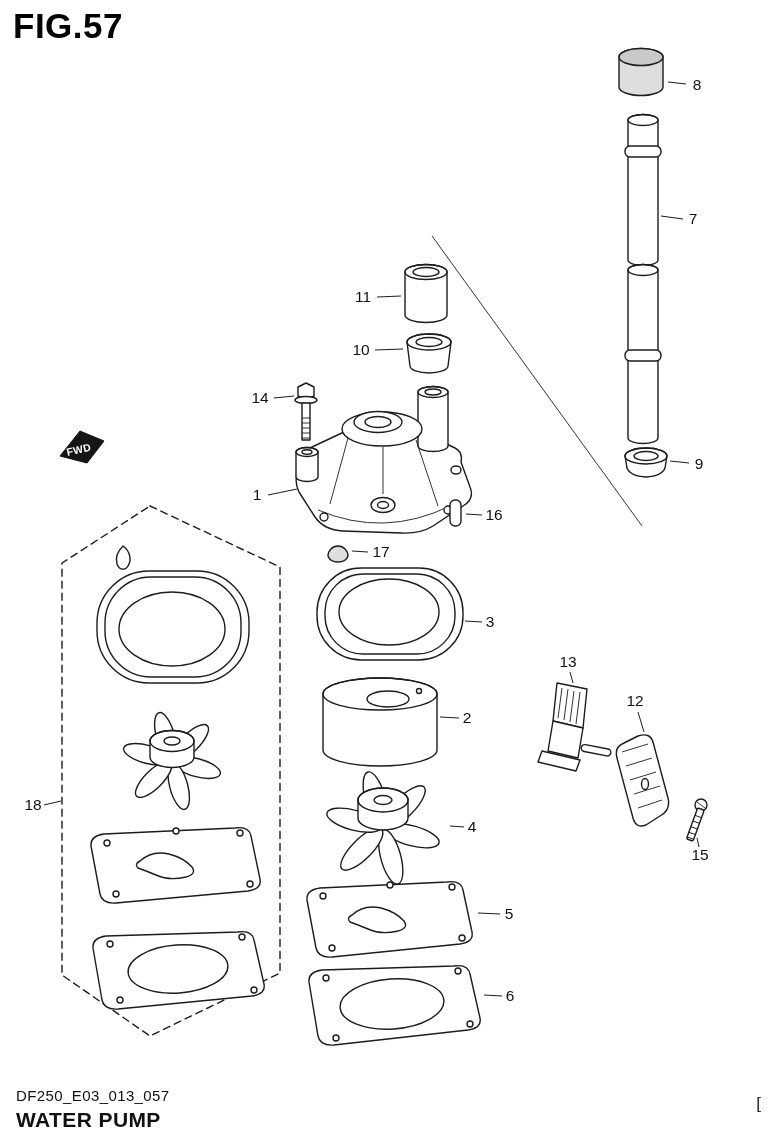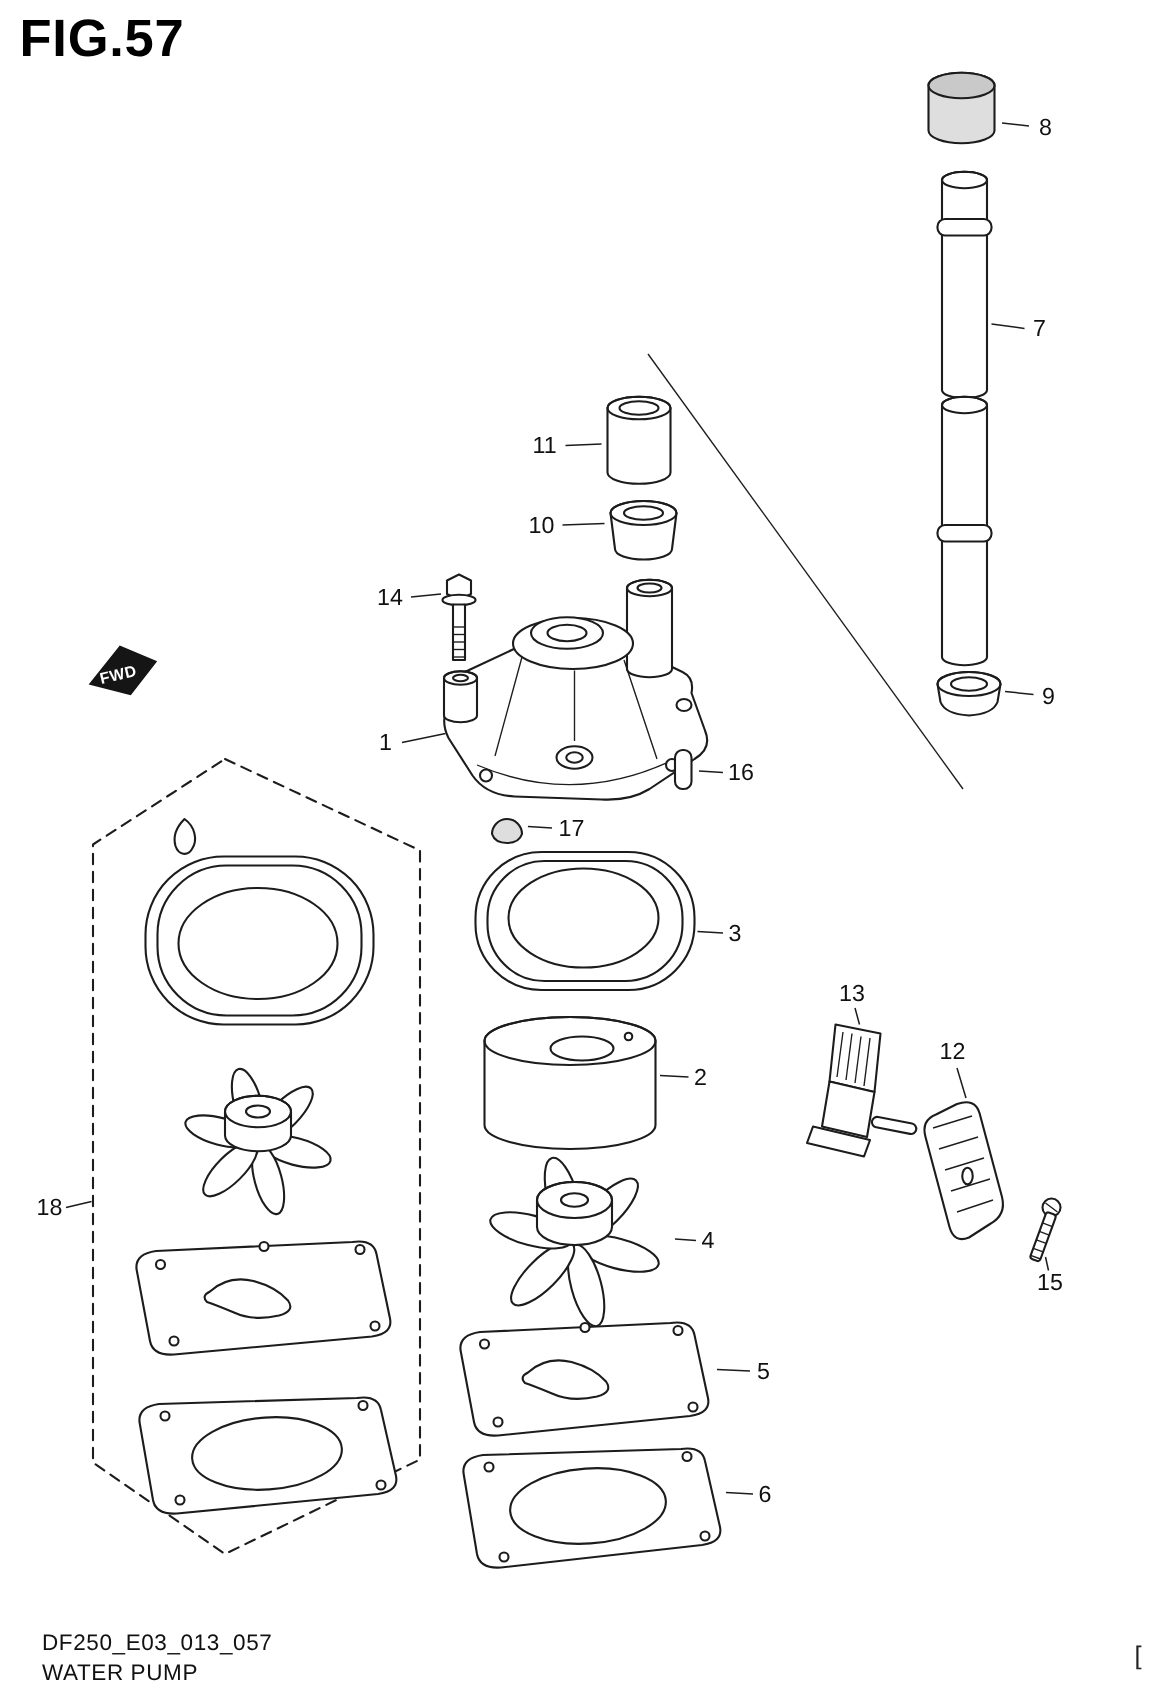--- a/index.html
+++ b/index.html
@@ -4,23 +4,23 @@
 <style>
   html,body{margin:0;padding:0;}
   body{
     width:767px;height:1137px;position:relative;background:#ffffff;
     font-family:"Liberation Sans",sans-serif;color:#111;overflow:hidden;
   }
   .fig-title{
     position:absolute;left:13px;top:6px;font-size:35px;font-weight:700;
     letter-spacing:.5px;color:#000;
   }
-  .footer{position:absolute;left:28px;top:1086px;line-height:1.35;}
+  .footer{position:absolute;left:16px;top:1086px;line-height:1.35;}
   .footer .code{font-size:15px;letter-spacing:.4px;}
-  .footer .caption{font-size:15px;letter-spacing:.4px;}
+  .footer .caption{font-size:21px;letter-spacing:.4px;font-weight:bold;}
   .corner-mark{position:absolute;right:6px;top:1094px;font-size:17px;color:#222;}
   svg{position:absolute;left:0;top:0;}
   .s{stroke:#1c1c1c;stroke-width:1.4;fill:none;stroke-linecap:round;stroke-linejoin:round;}
   .sw{stroke:#1c1c1c;stroke-width:1.4;fill:#ffffff;stroke-linecap:round;stroke-linejoin:round;}
   .sg{stroke:#1c1c1c;stroke-width:1.4;fill:#dedede;stroke-linejoin:round;}
   .sd{stroke:#1c1c1c;stroke-width:1.4;fill:#c9c9c9;stroke-linejoin:round;}
   .thin{stroke:#1c1c1c;stroke-width:0.9;fill:none;}
   .leader{stroke:#1c1c1c;stroke-width:1;fill:none;}
   .dash{stroke-dasharray:7 5;}
   .callout{font-family:"Liberation Sans",sans-serif;font-size:15.5px;fill:#111;}

